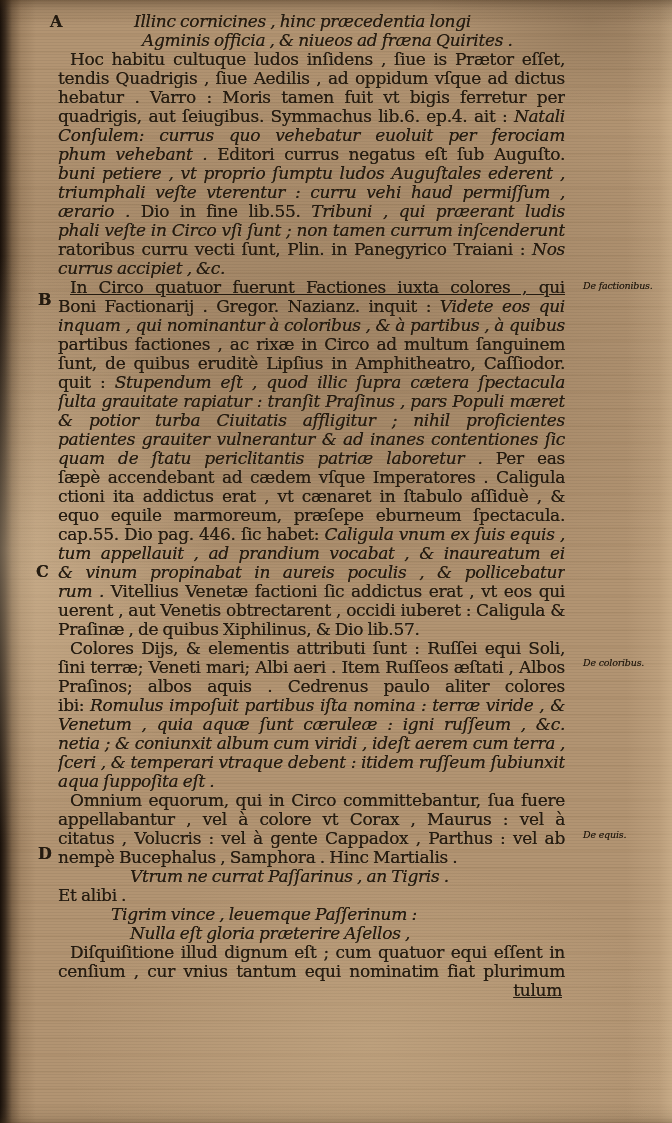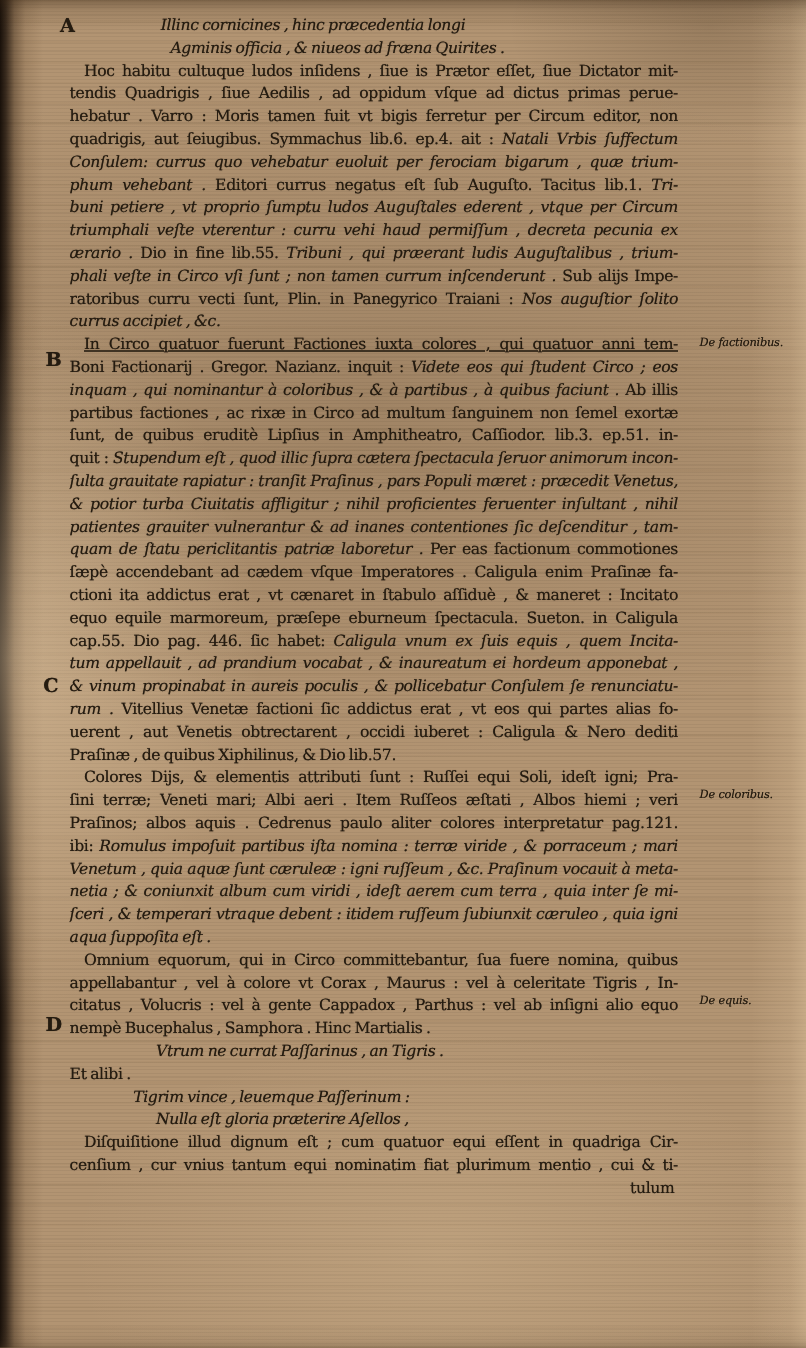--- a/index.html
+++ b/index.html
@@ -18,29 +18,29 @@
       linear-gradient(90deg,  rgba(16,9,4,0.95) 0px, rgba(24,14,7,0.78) 5px, rgba(52,34,18,0.42) 12px, rgba(88,63,38,0.18) 21px, rgba(88,63,38,0.0) 36px),
       linear-gradient(270deg, rgba(216,189,152,0.55) 0px, rgba(216,189,152,0.26) 13px, rgba(216,189,152,0.0) 46px),
       repeating-linear-gradient(180deg, rgba(0,0,0,0.05) 0px, rgba(0,0,0,0.05) 1px, rgba(0,0,0,0) 1px, rgba(0,0,0,0) 3px),
       repeating-linear-gradient(180deg, rgba(118,88,54,0.07) 0px, rgba(118,88,54,0.07) 2px, rgba(118,88,54,0) 2px, rgba(118,88,54,0) 17px);
     font-family:"DejaVu Serif","Liberation Serif",serif;
     color:#241b10;
   }
 
   .body-text {
     position:absolute; left:58px; top:12px; width:507px;
-    font-size:13px; letter-spacing:-0.3px; word-spacing:-0.8px;
+    font-size:17px; letter-spacing:-0.3px; word-spacing:-0.8px;
     text-shadow:0 0 0.6px rgba(36,27,16,0.75);
   }
   .line {
     height:19px; line-height:19px; overflow:hidden;
     text-align:justify; text-align-last:justify;
   }
   .line.noj   { text-align:left;  text-align-last:left; }
-  .line.right { text-align-last:right; padding-right:3px; }
+  .line.right { text-align-last:right; padding-right:3px;text-decoration:underline; }
   .line em { font-style:italic; }
 
   .mletter {
     position:absolute; font-size:16px; font-weight:700; line-height:16px;
     text-shadow:0 0 0.6px rgba(36,27,16,0.8);
   }
   .mnote {
     position:absolute; left:583px; width:86px;
     font-style:italic; font-size:9.5px; line-height:11px;
     letter-spacing:-0.2px;

